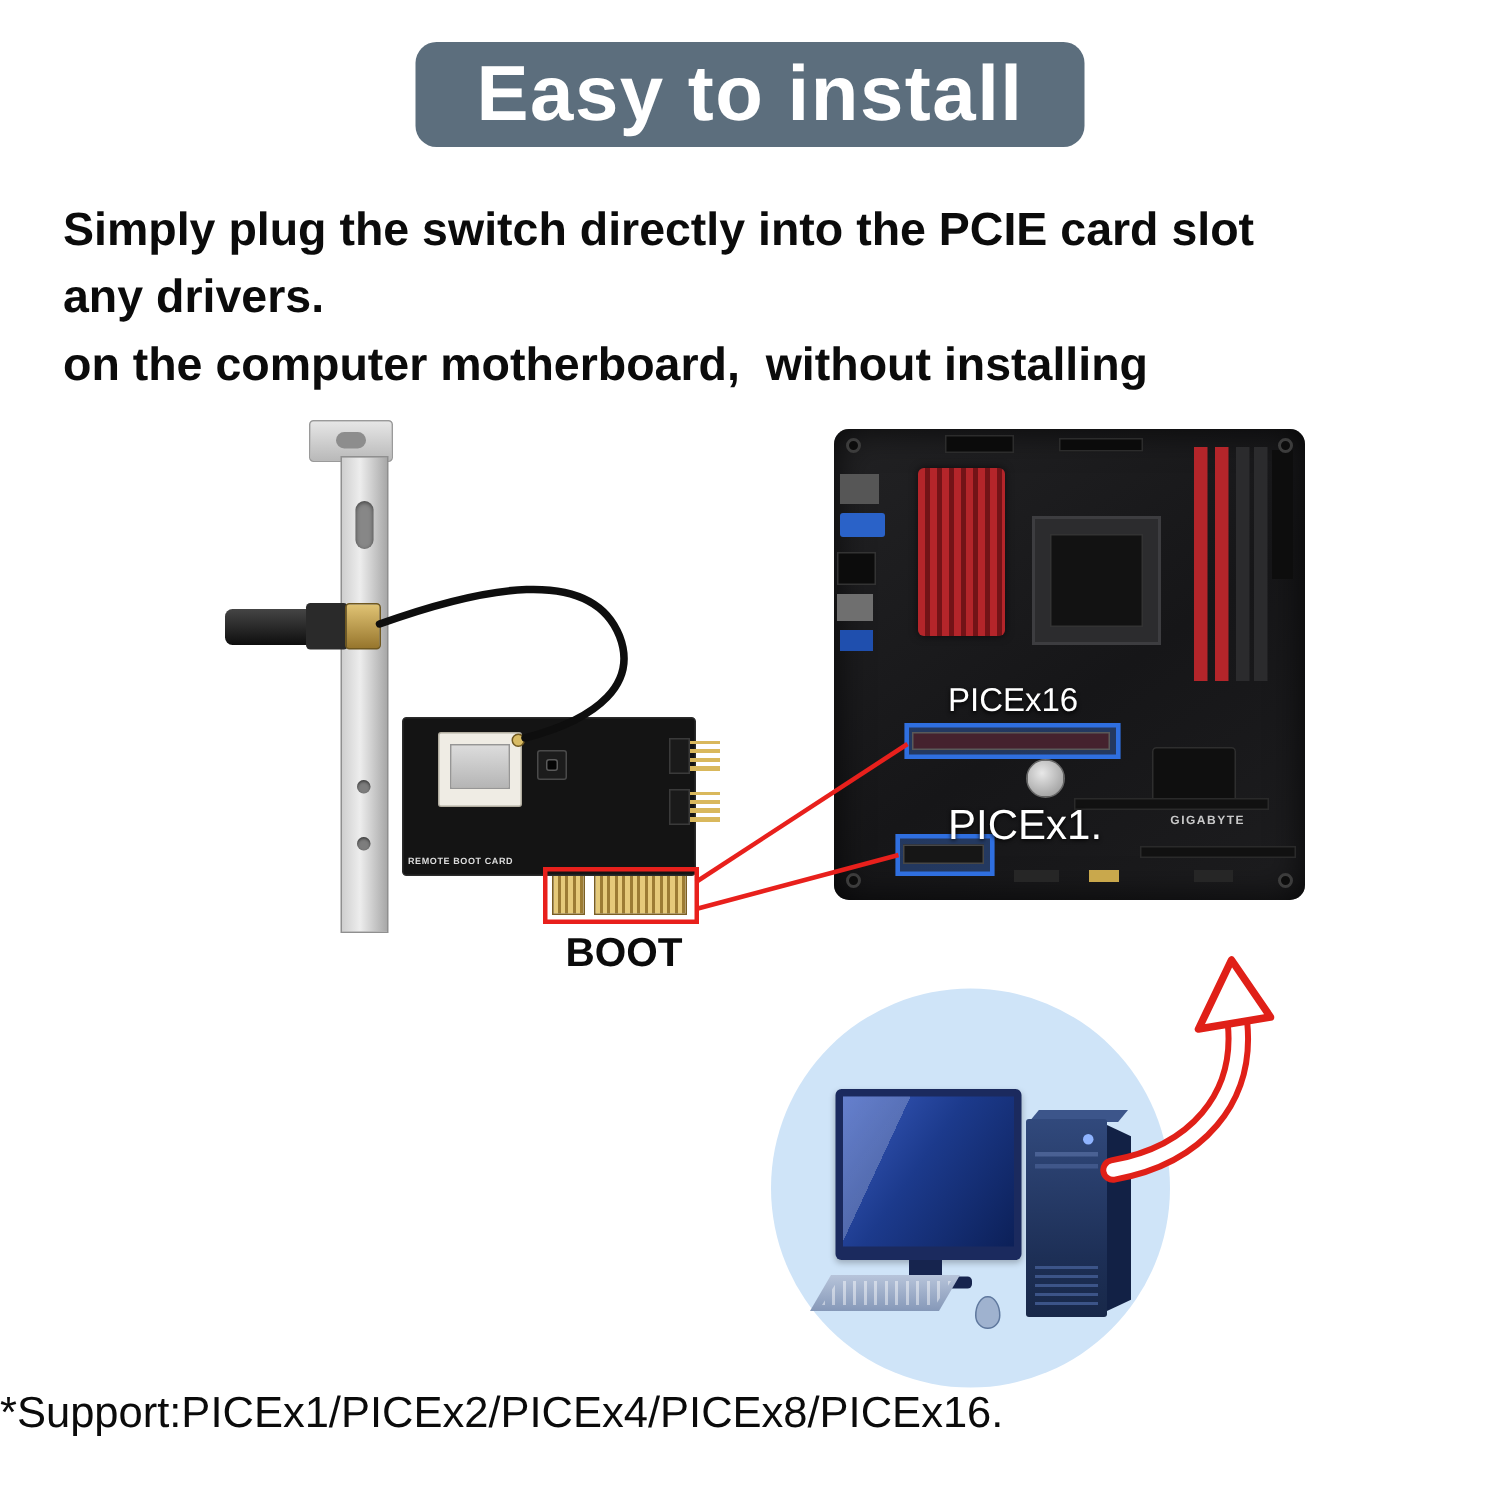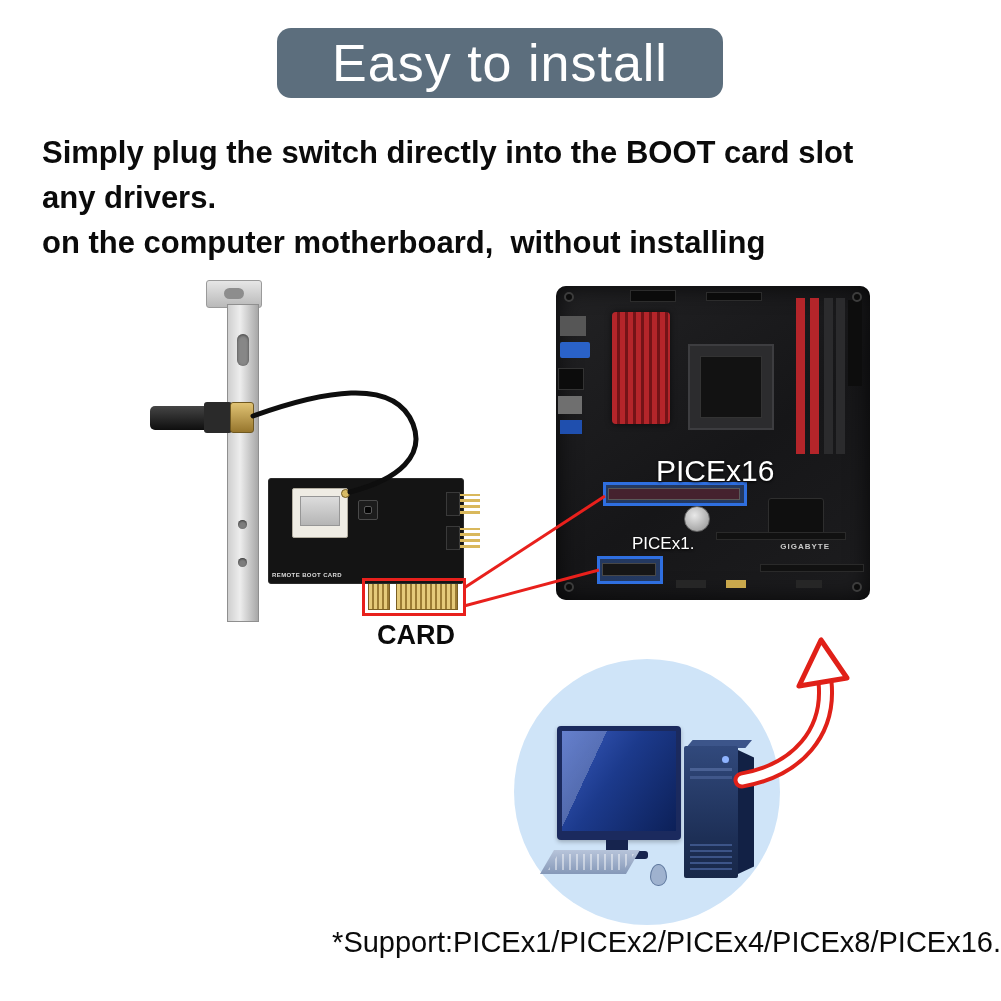--- a/index.html
+++ b/index.html
@@ -4,21 +4,21 @@
 <style>
   * { margin:0; padding:0; box-sizing:border-box; }
   html,body { width:1001px; height:1001px; background:#fff;
     font-family:"Liberation Sans", sans-serif; }
   .page { position:relative; width:1001px; height:1001px; background:#fff; overflow:hidden; }
   .abs { position:absolute; }
 
   
   .banner { left:277px; top:28px; width:446px; height:70px; background:#5c6e7d;
     border-radius:14px; display:flex; align-items:center; justify-content:center; }
-  .banner-title { color:#fff; font-size:52px; font-weight:400; letter-spacing:1px; }
+  .banner-title { color:#fff; font-size:52px; font-weight:700; letter-spacing:1px; }
 
   
   .intro { left:42px; top:130px; width:935px; }
   .intro p { font-size:31px; line-height:45px; font-weight:600; color:#0b0b0b; white-space:pre-wrap; }
 
   
   .bracket-tab { left:206px; top:280px; width:56px; height:28px;
     background:linear-gradient(#e6e6e6,#b9b9b9); border:1px solid #9a9a9a; border-radius:3px; }
   .tab-hole { left:224px; top:288px; width:20px; height:11px; background:#8d8d8d; border-radius:6px; }
   .bracket { left:227px; top:304px; width:32px; height:318px;
@@ -99,22 +99,22 @@
   .m-bit2 { left:170px; top:294px; width:20px; height:8px; background:#c9a84c; }
   .m-bit3 { left:240px; top:294px; width:26px; height:8px; background:#262626; }
 
   .slot-x16-box { left:47px; top:196px; width:144px; height:24px;
     border:3px solid #2f6fe0; background:rgba(60,120,230,.35); }
   .slot-x16-inner { left:52px; top:202px; width:132px; height:12px; background:#45222e; border:1px solid #5a5a5a; }
   .slot-x1-box { left:41px; top:270px; width:66px; height:28px;
     border:3px solid #2f6fe0; background:rgba(60,120,230,.35); }
   .slot-x1-inner { left:46px; top:277px; width:54px; height:13px; background:#161616; border:1px solid #474747; }
   .slot-label { color:#fff; font-weight:500; text-shadow:0 1px 3px #000; }
-  .sl16 { left:100px; top:168px; font-size:30px; }
-  .sl1 { left:76px; top:248px; font-size:17px; }
+  .sl16 { left:76px; top:168px; font-size:22px; }
+  .sl1 { left:76px; top:248px; font-size:28px; }
 
   .mobo-label { left:618px; top:602px; width:230px; text-align:center;
     font-size:30px; font-weight:600; color:#0b0b0b; }
 
   
   .blue-circle { left:514px; top:659px; width:266px; height:266px; border-radius:50%;
     background:#cfe4f8; }
   .monitor { left:557px; top:726px; width:124px; height:114px; background:#1b2a5e;
     border-radius:4px; box-shadow:0 2px 4px rgba(0,0,0,.25); }
   .screen { left:562px; top:731px; width:114px; height:100px;
@@ -146,34 +146,34 @@
 
   
   .overlay { left:0; top:0; width:1001px; height:1001px; pointer-events:none; }
   .cable { fill:none; stroke:#0e0e0e; stroke-width:5; stroke-linecap:round; }
   .redline { stroke:#e8201c; stroke-width:3; }
   .arrow-band-outer { fill:none; stroke:#e02018; stroke-width:17; stroke-linecap:round; }
   .arrow-band-inner { fill:none; stroke:#fff; stroke-width:9; stroke-linecap:round; }
   .arrow-head { fill:#fff; stroke:#e02018; stroke-width:5; stroke-linejoin:round; }
 
   
-  .footer-note { left:0; top:926px; width:1001px; text-align:right;
+  .footer-note { left:0; top:926px; width:1001px; text-align:left;
     font-size:29px; font-weight:500; color:#0b0b0b; }
 </style>
 </head>
 <body>
 
 <div class="page">
 
   <div class="abs banner">
     <span class="banner-title">Easy to install</span>
   </div>
 
   <div class="abs intro">
-    <p>Simply plug the switch directly into the BOOT card slot</p>
+    <p>Simply plug the switch directly into the PCIE card slot</p>
     <p>any drivers.</p>
     <p>on the computer motherboard,  without installing</p>
   </div>
 
   <div class="abs bracket-tab"></div>
   <div class="abs tab-hole"></div>
   <div class="abs bracket"></div>
   <div class="abs bracket-slot"></div>
   <div class="abs bracket-hole bh1"></div>
   <div class="abs bracket-hole bh2"></div>
@@ -189,21 +189,21 @@
   <div class="abs push-button-cap"></div>
   <div class="abs pin-header ph1"></div>
   <div class="abs pin-header ph2"></div>
   <div class="abs pins pn1"></div>
   <div class="abs pins pn2"></div>
   <div class="abs board-text">REMOTE BOOT CARD</div>
 
   <div class="abs edge-finger ef1"></div>
   <div class="abs edge-finger ef2"></div>
   <div class="abs red-outline"></div>
-  <div class="abs pcie-label">CARD</div>
+  <div class="abs pcie-label">BOOT</div>
 
   <div class="abs mobo">
     <div class="abs m-conn1"></div>
     <div class="abs m-conn2"></div>
     <div class="abs m-heatsink"></div>
     <div class="abs m-cpu"></div>
     <div class="abs m-cpu-die"></div>
     <div class="abs m-ram mr1"></div>
     <div class="abs m-ram mr2"></div>
     <div class="abs m-ram mr3"></div>

